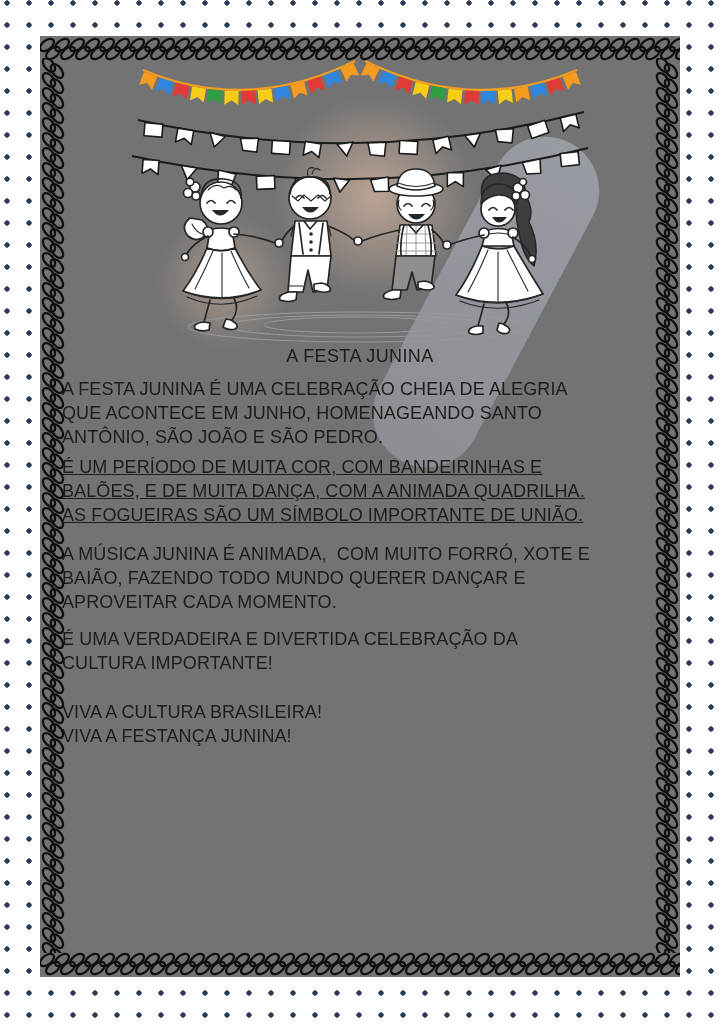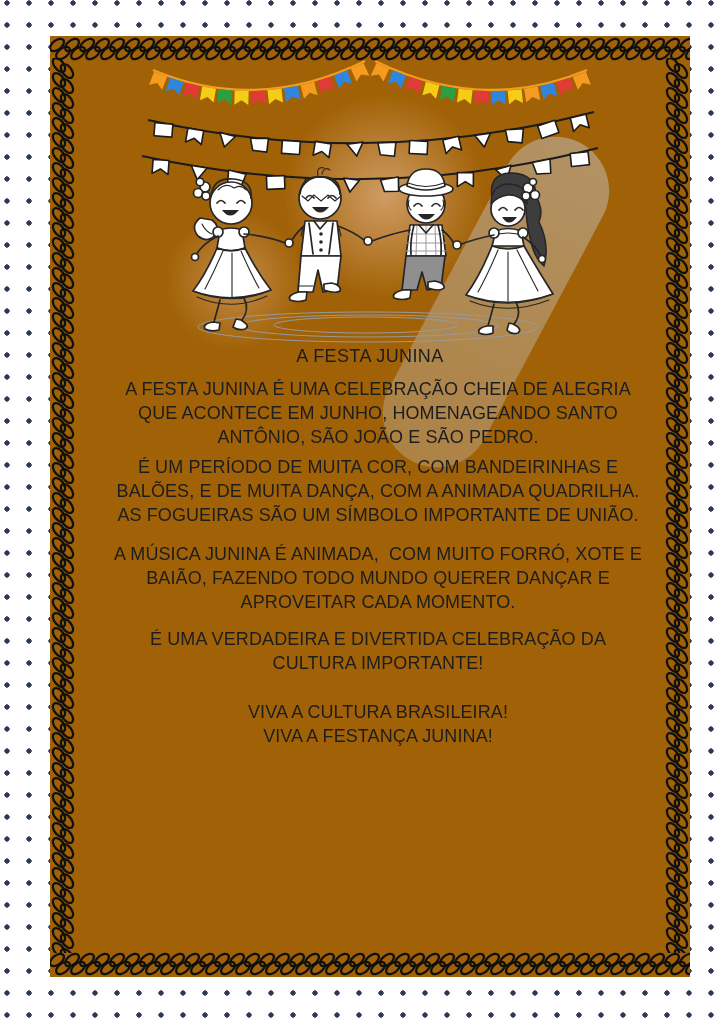--- a/index.html
+++ b/index.html
@@ -5,22 +5,22 @@
   html,body{margin:0;padding:0;}
   body{
     width:724px;height:1024px;position:relative;overflow:hidden;
     font-family:"Liberation Sans",sans-serif;
     background-color:#ffffff;
     background-image:radial-gradient(circle,#2e3b55 0 2.4px,rgba(46,59,85,0) 2.9px);
     background-size:22px 22px;
     background-position:-4px -8px;
   }
   .sheet{
-    position:absolute;left:50px;top:36px;width:640px;height:941px;
-    background:#a16207;
+    position:absolute;left:40px;top:36px;width:640px;height:941px;
+    background:#737373;
   }
   
   .wm{position:absolute;pointer-events:none;}
   .wm-peach1{left:230px;top:55px;width:210px;height:210px;border-radius:50%;
     background:radial-gradient(circle,rgba(247,204,176,.55),rgba(247,204,176,0) 68%);}
   .wm-peach2{left:110px;top:170px;width:150px;height:150px;border-radius:50%;
     background:radial-gradient(circle,rgba(247,204,176,.4),rgba(247,204,176,0) 65%);}
   .wm-blue{left:392px;top:86px;width:108px;height:360px;border-radius:60px;
     transform:rotate(28deg);
     background:linear-gradient(rgba(203,212,228,.42),rgba(203,212,228,.28));}
@@ -42,26 +42,26 @@
   .d{fill:#262626;stroke:none;}
   .gray{fill:#8f8f8f;stroke:#262626;stroke-width:1.7;stroke-linejoin:round;}
   .hairdark{fill:#3d3d3d;stroke:#262626;stroke-width:1.5;stroke-linejoin:round;}
   .plaid{stroke:#9a9a9a;stroke-width:1;fill:none;}
   .gnd{stroke:#9a9a9a;stroke-width:1;fill:none;}
   
   .title{
     position:absolute;left:0;top:308px;width:100%;text-align:center;
     font-size:18px;line-height:24px;color:#1d1d1d;letter-spacing:.4px;
   }
-  .paras{position:absolute;left:22px;top:341px;width:612px;text-align:center;}
+  .paras{position:absolute;left:22px;top:341px;width:612px;}
   .para{
     margin:0;font-size:18px;line-height:24px;color:#1d1d1d;
     white-space:pre-wrap;letter-spacing:.1px;
   }
-  .para:nth-of-type(2){margin-top:6px;}
+  .para:nth-of-type(2){margin-top:6px;text-decoration:underline;}
   .para:nth-of-type(3){margin-top:15px;}
   .para:nth-of-type(4){margin-top:13px;}
   .para:nth-of-type(5){margin-top:25px;}
   .para:nth-of-type(6){margin-top:18px;margin-left:25px;}
 </style>
 </head>
 <body>
 
 <div class="sheet">
 

